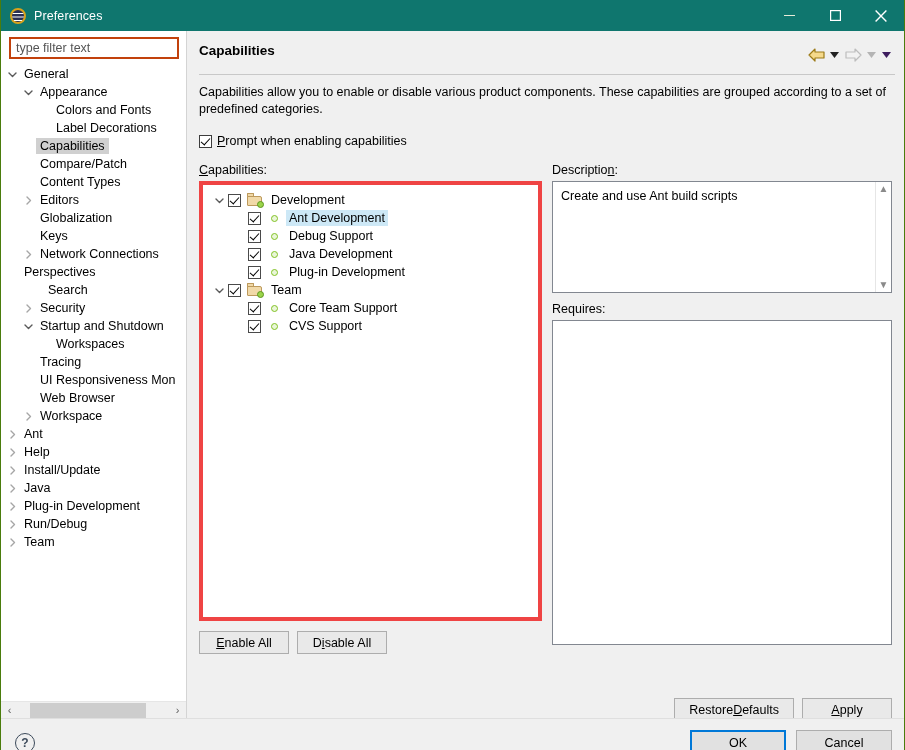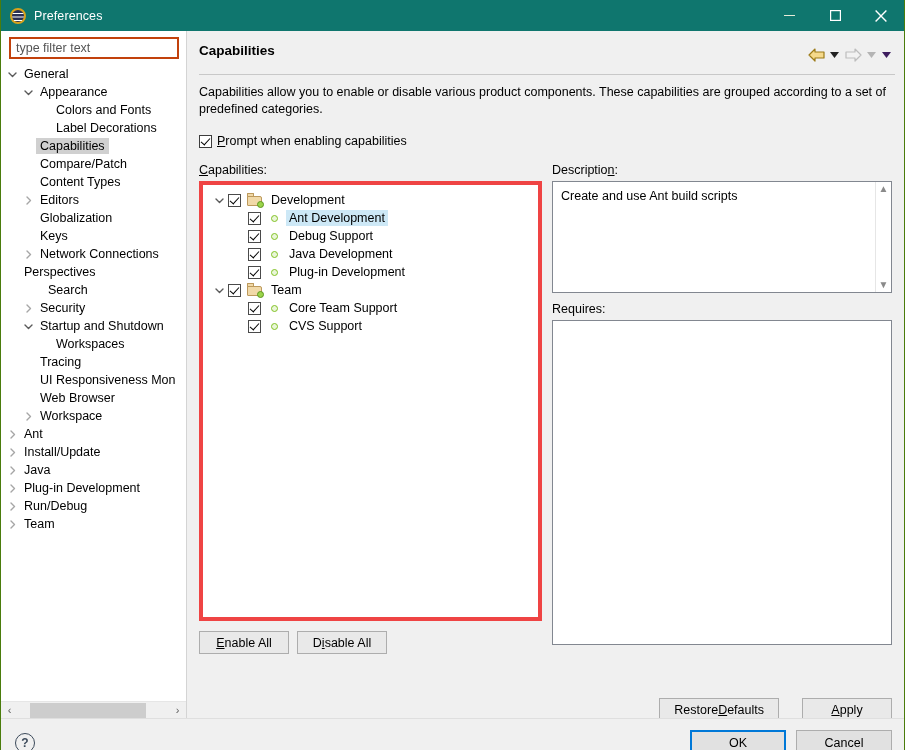--- a/index.html
+++ b/index.html
@@ -329,21 +329,21 @@
     padding: 2px 0;
   }
   .vscroll span { color: #8a8a8a; font-size: 10px; line-height: 10px; }
   #reqbox { height: 325px; margin-top: 4px; }
   #req-label { margin-top: 9px; }
 
   #bottom-right-btns {
     position: absolute;
     right: 12px;
     top: 667px;
-    display: flex; gap: 23px;
+    display: flex; gap: 8px;
   }
 
   
   #footer {
     height: 49px;
     background: #f0f0f0;
     border-top: 1px solid #dfdfdf;
     display: flex;
     align-items: center;
     padding: 0 12px 0 14px;
@@ -524,20 +524,28 @@
               </svg>
             </span>
             <span class="nav-label">Ant</span>
           </div>
           <div class="nav-row" style="padding-left: 4px;">
             <span class="twisty">
               <svg width="9" height="9" viewBox="0 0 9 9">
                 <path d="M3 1 L6.5 4.5 L3 8" fill="none" stroke="#a6a6a6" stroke-width="1.4" stroke-linecap="round" stroke-linejoin="round"></path>
               </svg>
             </span>
+            <span class="nav-label">Help</span>
+          </div>
+          <div class="nav-row" style="padding-left: 4px;">
+            <span class="twisty">
+              <svg width="9" height="9" viewBox="0 0 9 9">
+                <path d="M3 1 L6.5 4.5 L3 8" fill="none" stroke="#a6a6a6" stroke-width="1.4" stroke-linecap="round" stroke-linejoin="round"></path>
+              </svg>
+            </span>
             <span class="nav-label">Install/Update</span>
           </div>
           <div class="nav-row" style="padding-left: 4px;">
             <span class="twisty">
               <svg width="9" height="9" viewBox="0 0 9 9">
                 <path d="M3 1 L6.5 4.5 L3 8" fill="none" stroke="#a6a6a6" stroke-width="1.4" stroke-linecap="round" stroke-linejoin="round"></path>
               </svg>
             </span>
             <span class="nav-label">Java</span>
           </div>

